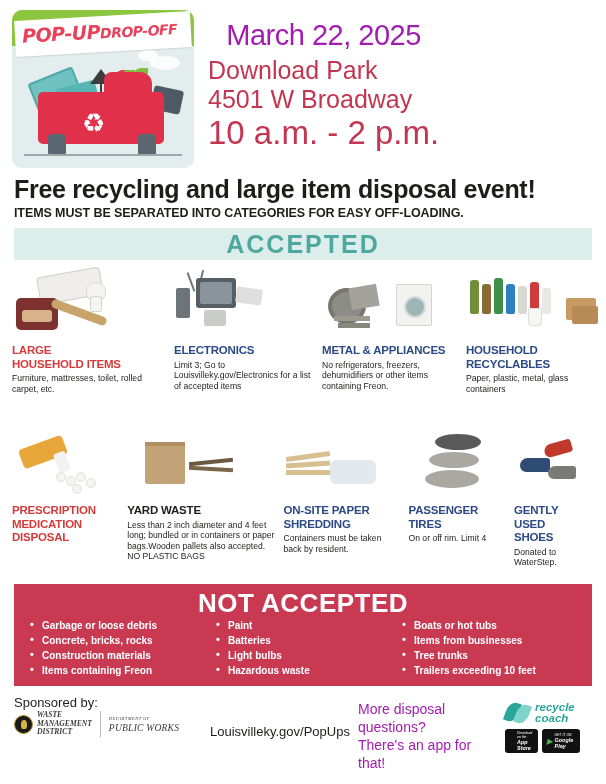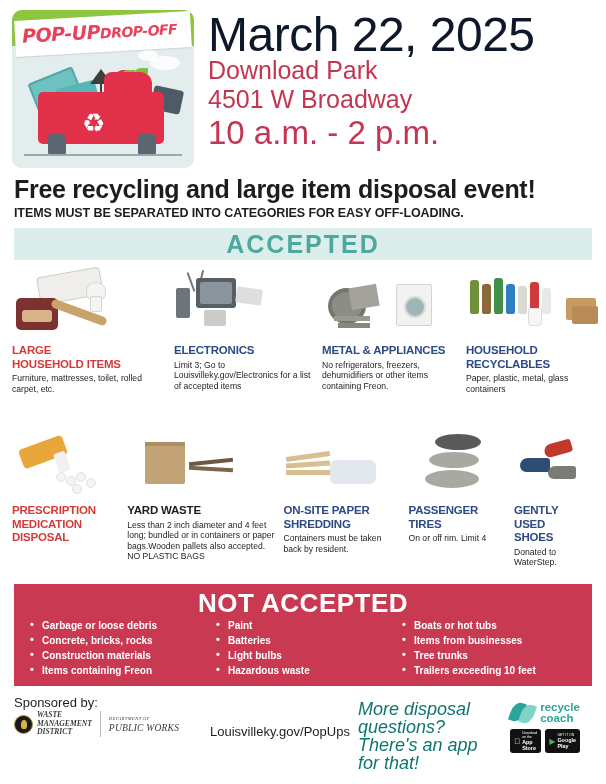--- a/index.html
+++ b/index.html
@@ -62,21 +62,21 @@
   .plant{position:absolute;left:110px;bottom:66px;width:26px;height:34px;}
   .leaf{position:absolute;width:13px;height:9px;background:#7fbf3f;border-radius:50% 0 50% 0;}
   .stem{position:absolute;left:11px;bottom:0;width:2px;height:28px;background:#b34a3a;}
   .red-plant{position:absolute;left:104px;bottom:88px;width:16px;height:10px;background:#e0304a;border-radius:50%;}
   .tv{
     position:absolute;left:140px;bottom:56px;width:30px;height:24px;background:#4d5b66;
     border-radius:3px;transform:rotate(12deg);
   }
 
   .headlines{margin-left:14px;padding-top:4px;}
-  .h-date{font-size:48px;line-height:42px;color:#0f172a;font-weight:normal;letter-spacing:-.5px;text-align:center;}
+  .h-date{font-size:29px;line-height:42px;color:#a21caf;font-weight:normal;letter-spacing:-.5px;text-align:center;}
   .h-place{font-size:25px;line-height:29px;color:#c33551;}
   .h-addr{font-size:25px;line-height:29px;color:#c33551;}
   .h-time{font-size:33px;line-height:38px;color:#c33551;}
 
   
   .subhead{padding:2px 10px 0 14px;}
   .sub1{font-size:25px;font-weight:bold;color:#1d1d1b;line-height:30px;letter-spacing:-.3px;}
   .sub2{font-size:12.5px;font-weight:bold;color:#1d1d1b;line-height:18px;letter-spacing:-.1px;}
 
   
@@ -174,22 +174,22 @@
     display:flex;align-items:center;justify-content:center;flex:none;
   }
   .wmd-seal i{width:6px;height:9px;background:#d9b441;border-radius:50% 50% 40% 40%;display:block;}
   .wmd-text{margin-left:4px;font-family:"Liberation Serif", serif;font-size:7.6px;line-height:8.6px;color:#3c3c3b;font-weight:bold;}
   .divider-v{width:1px;height:26px;background:#b9b9b7;margin:0 8px;}
   .pw-text{font-family:"Liberation Serif", serif;color:#3c3c3b;}
   .pw-small{font-size:4.6px;letter-spacing:.4px;line-height:6px;}
   .pw-big{font-size:9.6px;letter-spacing:.2px;line-height:11px;}
   .f-url{font-size:13px;color:#1d1d1b;padding-top:30px;width:148px;}
   .f-right{flex:1;display:flex;align-items:flex-start;padding-top:6px;}
-  .f-q{font-size:18px;line-height:18px;color:#0f766e;font-style:italic;}
-  .rc{margin-left:18px;}
+  .f-q{font-size:14px;line-height:18px;color:#a21caf;}
+  .rc{margin-left:18px;font-style:italic;}
   .rc-top{display:flex;align-items:center;}
   .rc-mark{width:26px;height:26px;position:relative;flex:none;}
   .rc-mark .leafy{position:absolute;width:13px;height:20px;border-radius:60% 0 60% 0;}
   .rc-text{margin-left:4px;font-weight:bold;color:#2aa59a;font-size:11.5px;line-height:11.5px;}
   .badges{display:flex;margin-top:3px;}
   .badge{
     background:#111111;border-radius:3px;color:#ffffff;
     padding:2px 4px;margin-right:4px;display:flex;align-items:center;
   }
   .badge .bt{font-size:3.4px;line-height:4.2px;}

